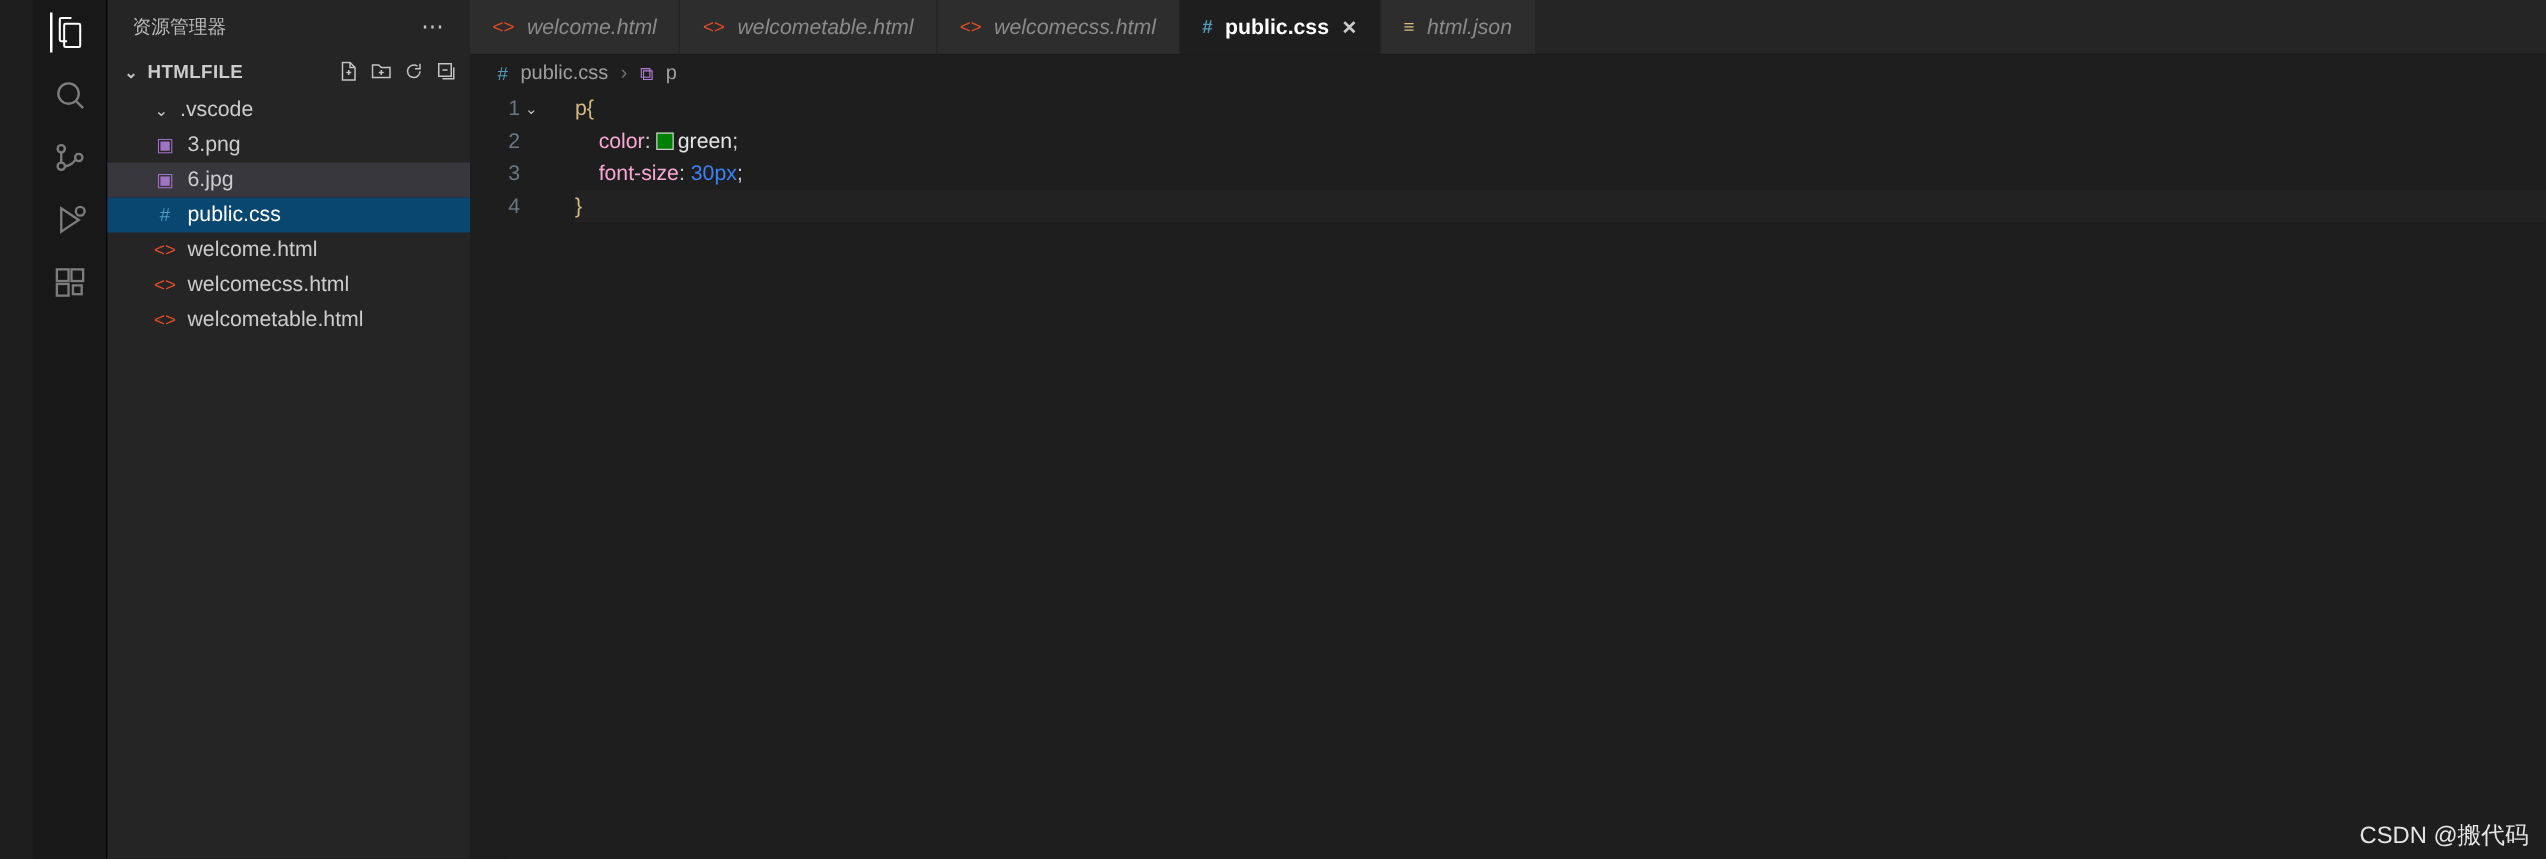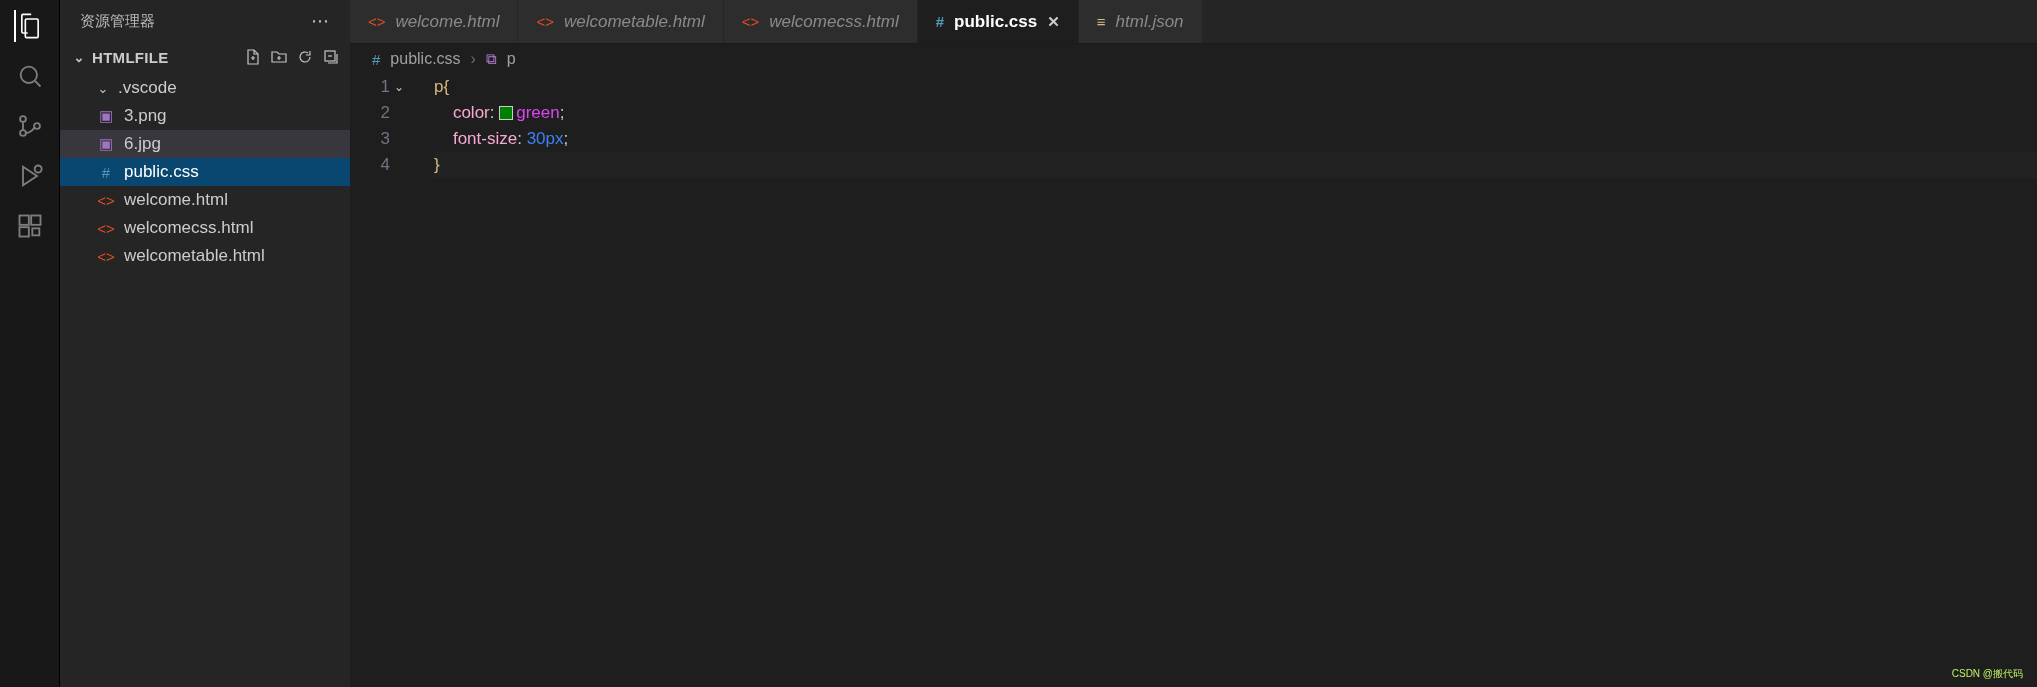--- a/index.html
+++ b/index.html
@@ -1,17 +1,17 @@
 <!DOCTYPE html>
 <html><head>
 <meta charset="utf-8">
 <style>
 * { margin:0; padding:0; box-sizing:border-box; font-family:"Segoe UI",-apple-system,sans-serif; }
 body { background:#1e1e1e; color:#ccc; width:2037px; height:687px; overflow:hidden; font-size:17px; }
-.root { display:flex; height:100%; }
+.root { display:flex; height:100%;margin-left:26px; }
 .activity-bar { width:60px; background:#181818; display:flex; flex-direction:column; align-items:center; padding-top:10px; gap:18px; border-right:1px solid #000; }
 .activity-bar .act { width:32px; height:32px; display:flex; align-items:center; justify-content:center; color:#7d7d7d; cursor:pointer; }
 .activity-bar .act.active { color:#fff; }
 .activity-bar .act.active::before { content:""; position:absolute; left:0; width:2px; height:32px; background:#fff; }
 .activity-bar .act { position:relative; }
 .sidebar { width:290px; background:#252526; display:flex; flex-direction:column; }
 .sb-header { height:42px; display:flex; align-items:center; justify-content:space-between; padding:0 20px; color:#bbb; font-size:15px; }
 .sb-section { height:30px; display:flex; align-items:center; justify-content:space-between; padding:0 8px 0 12px; font-size:15px; font-weight:700; letter-spacing:.3px; color:#ccc; }
 .sb-section .sec-left { display:flex; align-items:center; gap:6px; }
 .sb-actions { display:flex; gap:4px; color:#c5c5c5; }
@@ -43,24 +43,24 @@
 .gutter { width:60px; text-align:right; color:#6e7681; padding-right:20px; user-select:none; }
 .gline { height:26px; position:relative; }
 .gline .fold { position:absolute; right:-14px; top:0; color:#c5c5c5; font-size:12px; }
 .code { flex:1; padding-left:24px; }
 .cline { height:26px; white-space:pre; }
 .tok-sel { color:#d7ba7d; }
 .tok-brace { color:#d7ba7d; }
 .tok-prop { color:#f9a8d4; }
 .tok-punct { color:#cccccc; }
 .tok-swatch { display:inline-block; width:14px; height:14px; background:green; border:1px solid #ccc; vertical-align:-2px; margin-right:3px; }
-.tok-val { color:#d946ef; }
+.tok-val { color:#e5e5e5; }
 .tok-num { color:#3b82f6; }
 .cursor-line { background:rgba(255,255,255,0.02); }
-.watermark { position:fixed; right:14px; bottom:6px; font-size:10px; color:#bef264; }
+.watermark { position:fixed; right:14px; bottom:6px; font-size:19px; color:#e5e5e5; }
 .ellipsis { color:#c5c5c5; font-size:18px; letter-spacing:1px; cursor:pointer; }
 svg { display:block; }
 </style>
 </head>
 <body>
 
 <div class="root">
 
   <div class="activity-bar">
     <div class="act active">

